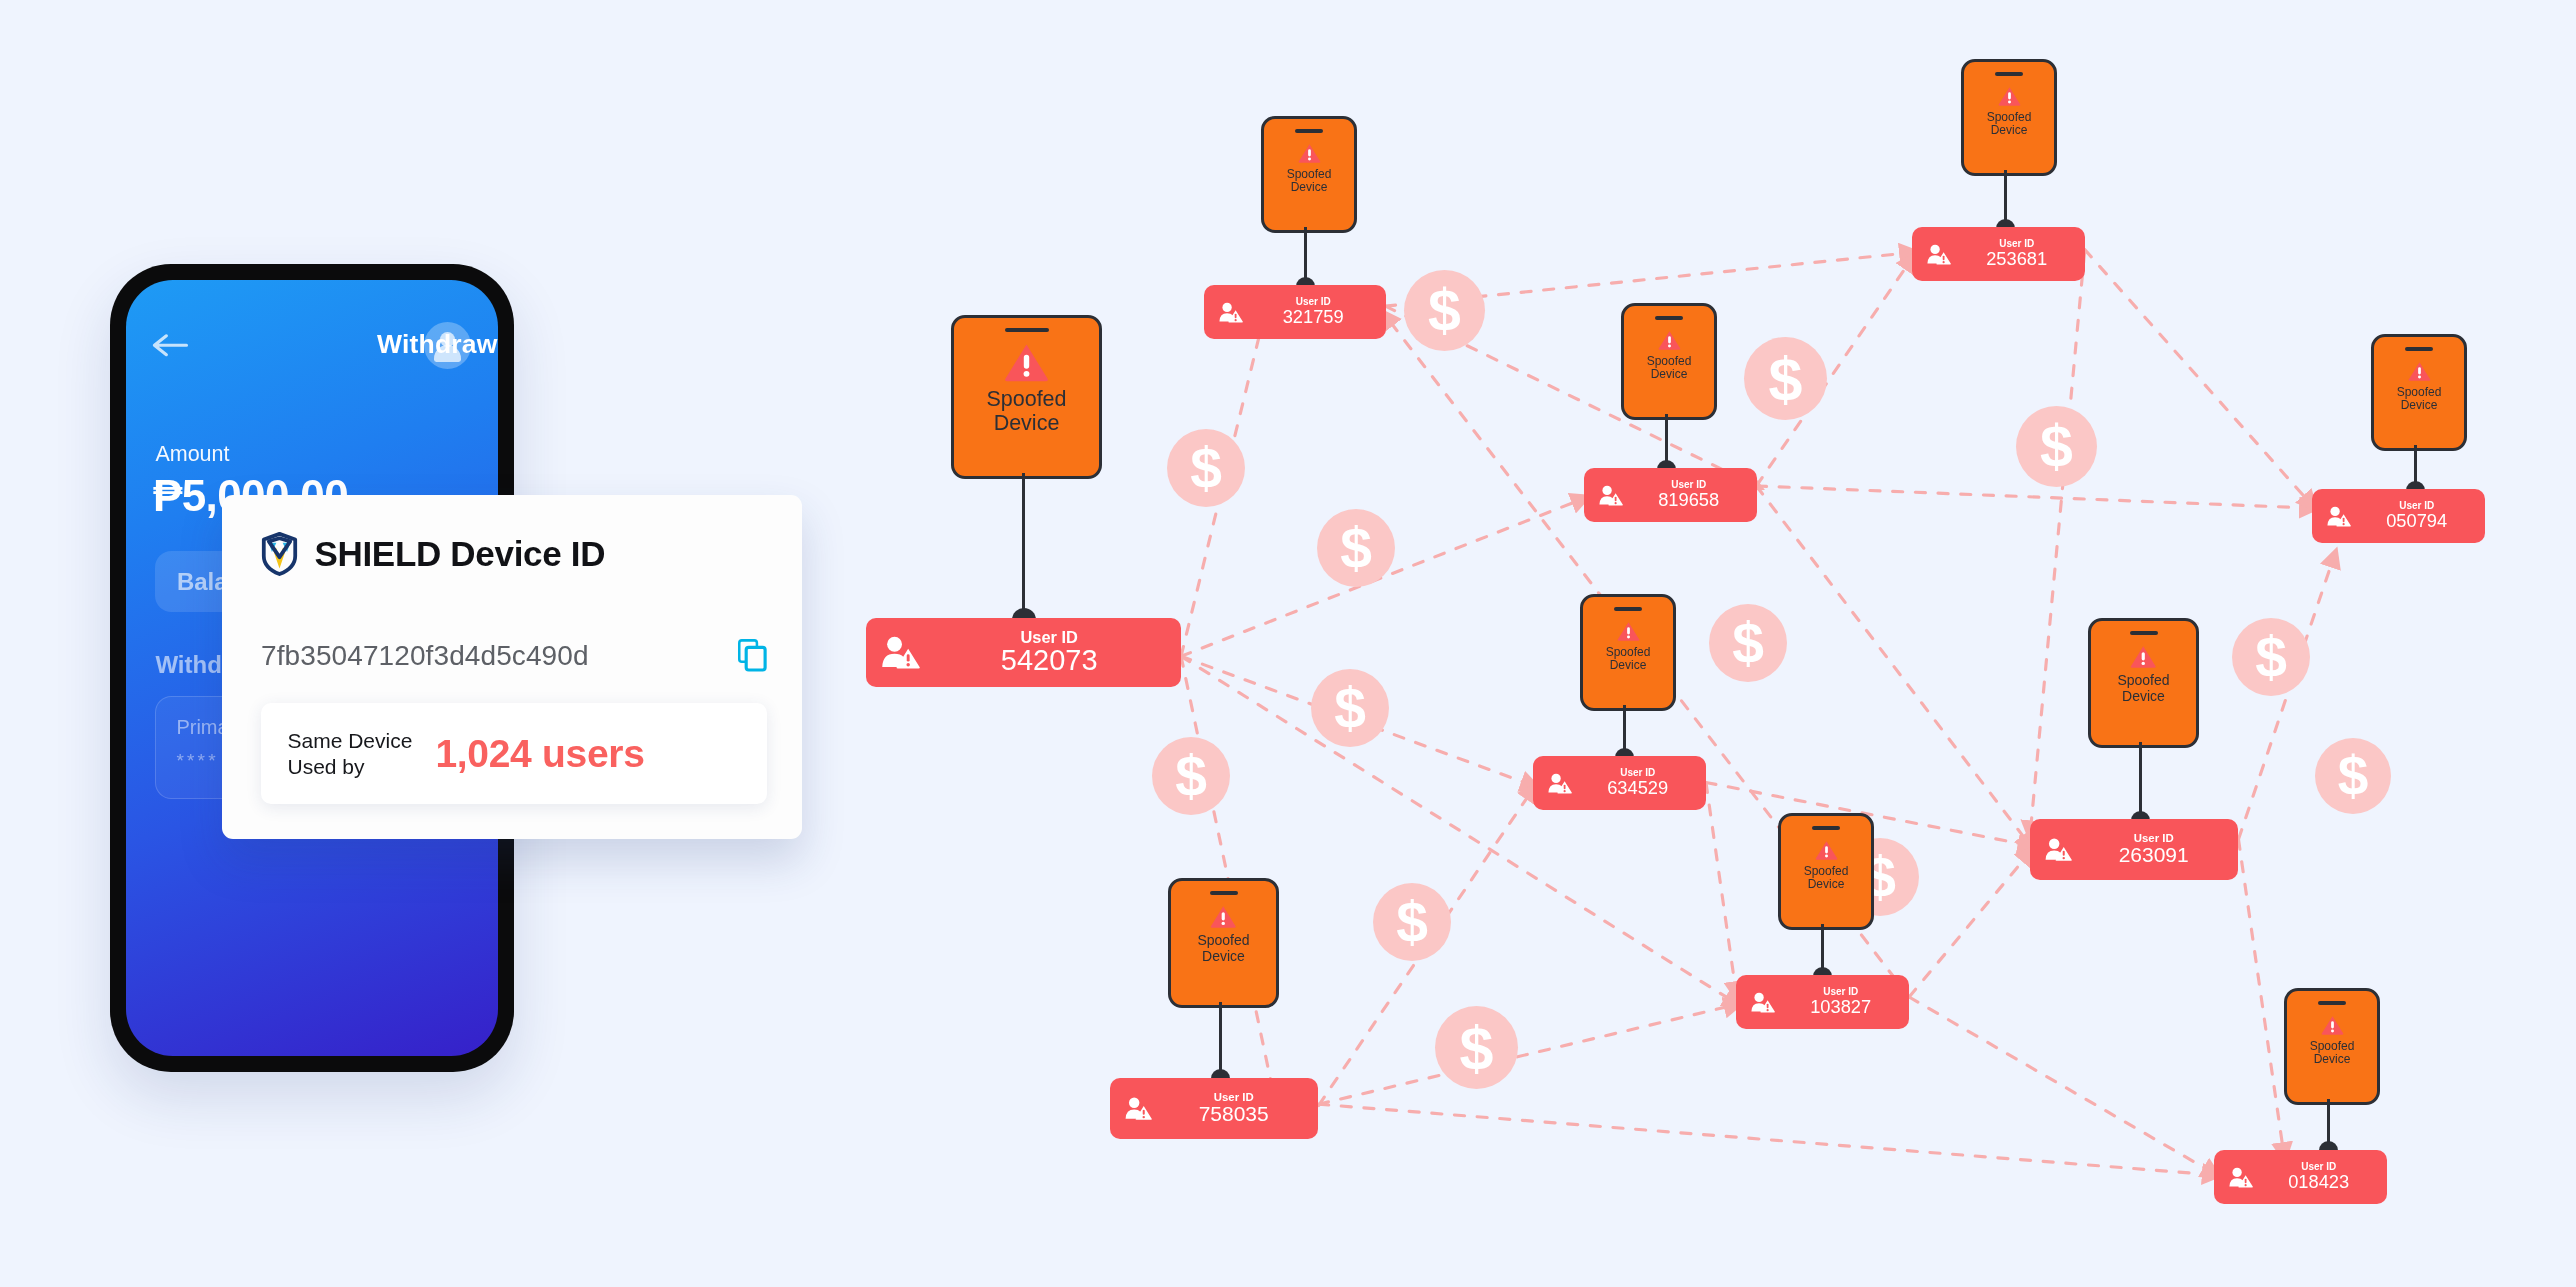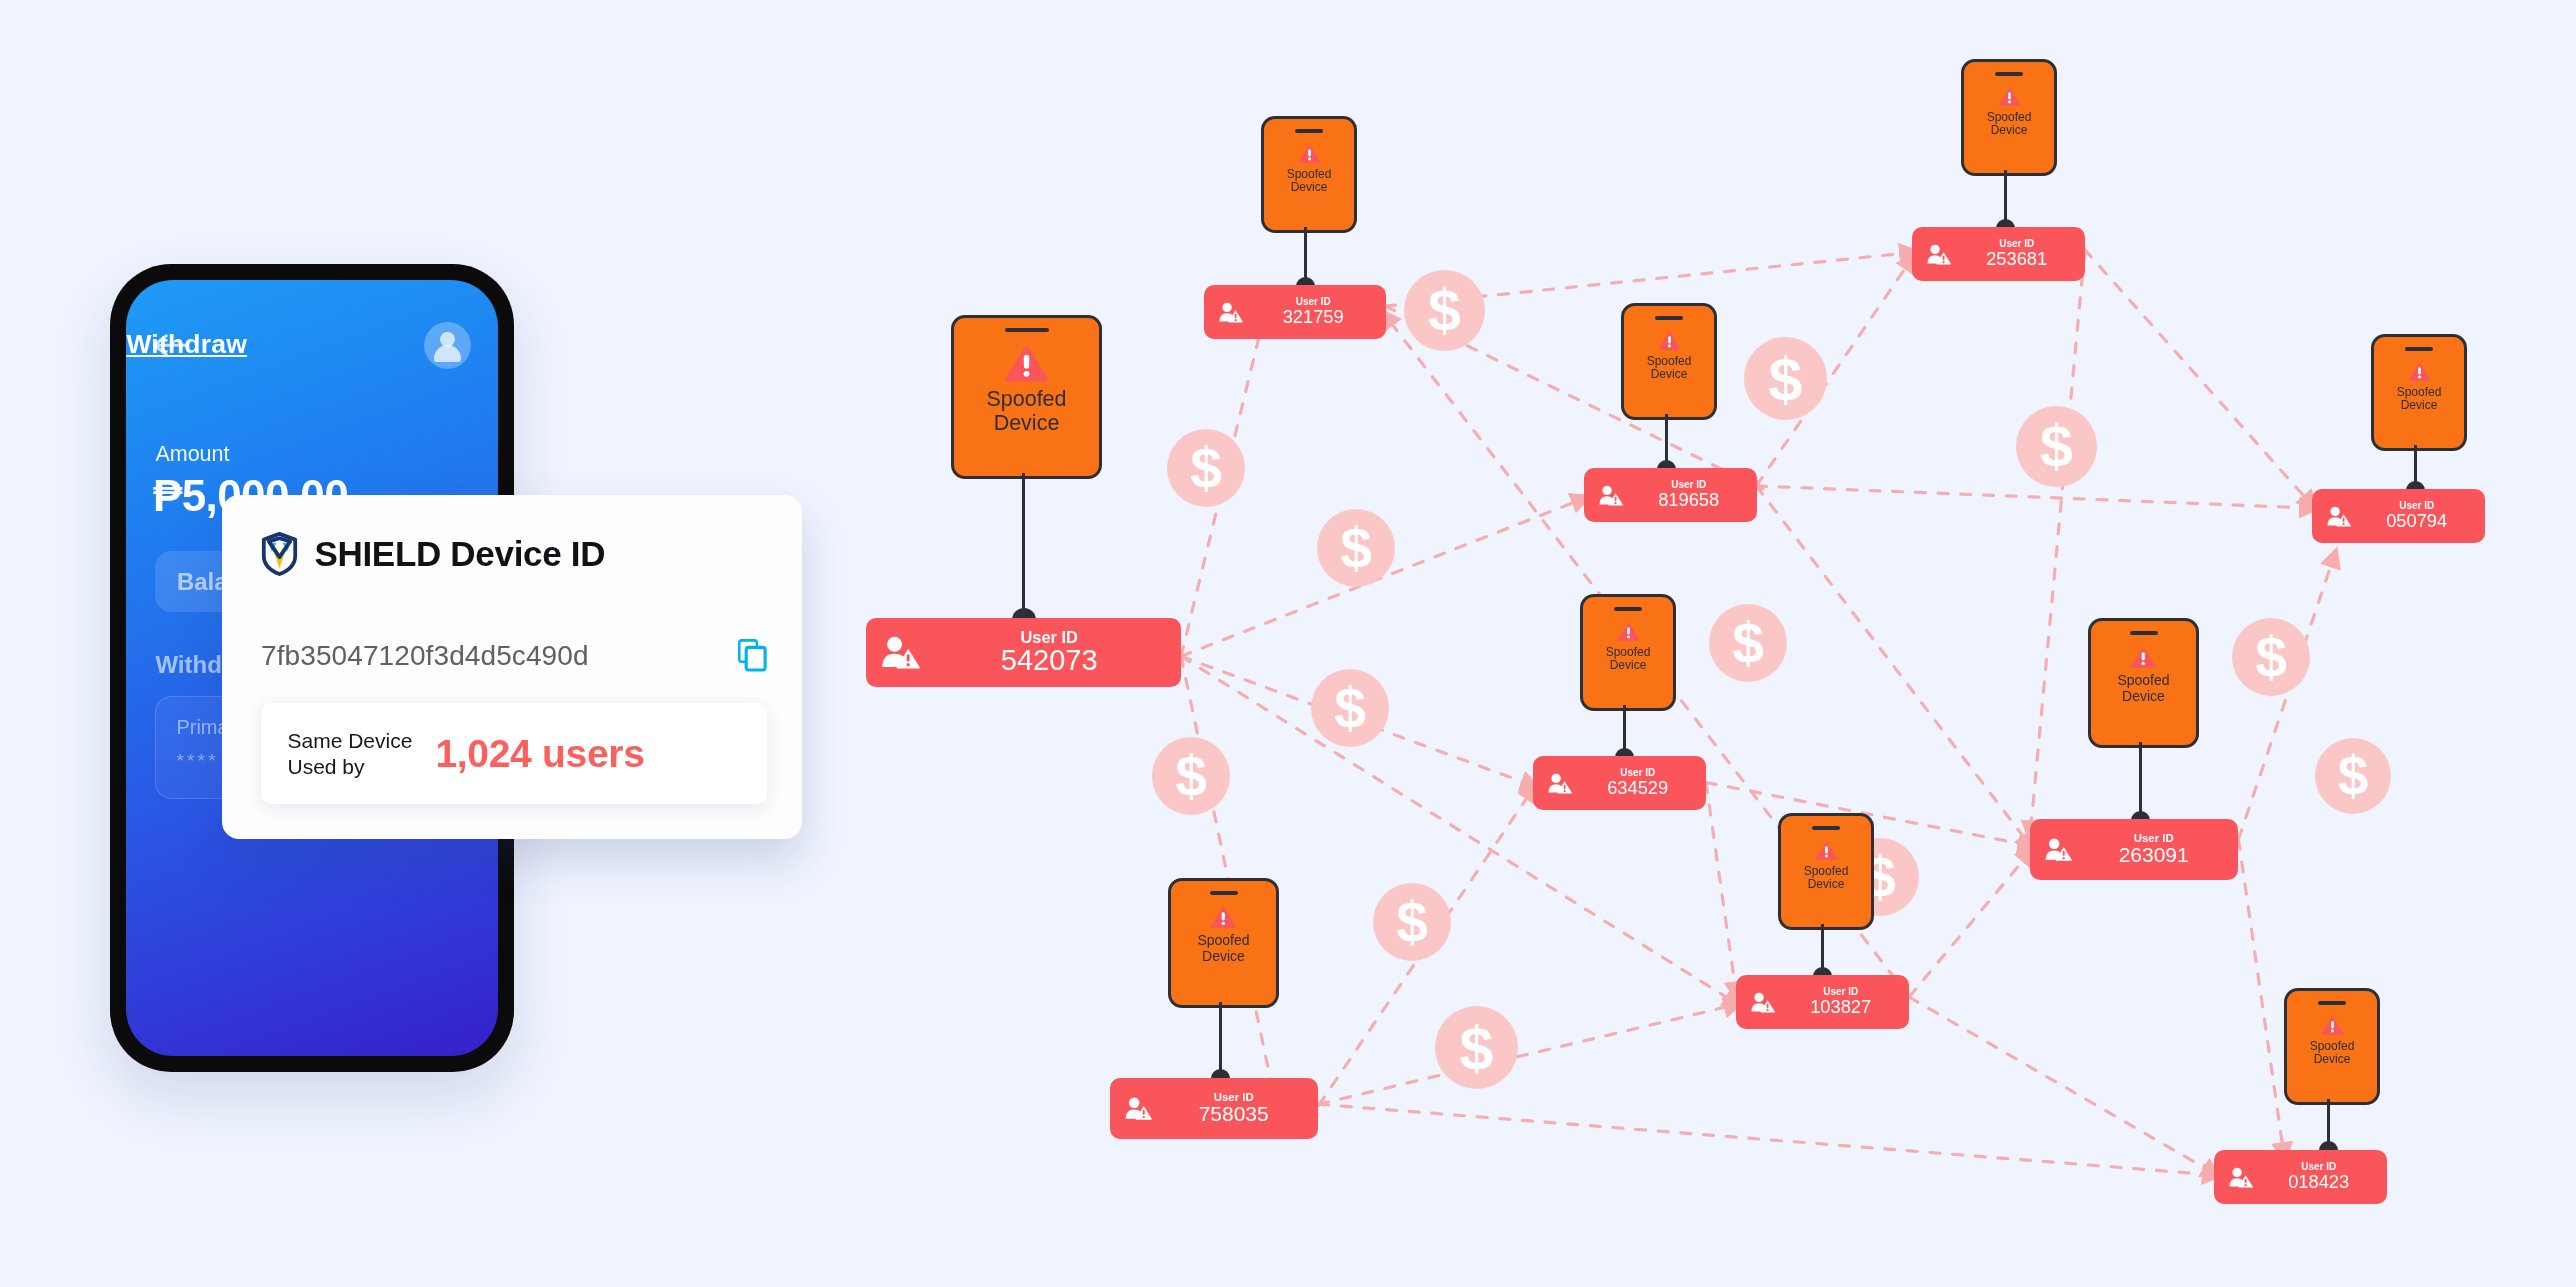--- a/index.html
+++ b/index.html
@@ -18,22 +18,22 @@
     box-shadow:0 25px 57px rgba(30,50,110,.14);
   }
   #phone-screen{
     position:absolute;left:16.4px;top:16.4px;right:16.4px;bottom:16.4px;
     border-radius:47px;overflow:hidden;
     background:linear-gradient(160deg,#1e9bf5 0%,#1f7ef0 28%,#2a55e4 62%,#3620c9 100%);
   }
   .nav-bar{position:absolute;left:0;right:0;top:37px;height:57px;}
   .back-arrow{position:absolute;left:24px;top:15px;width:39px;height:26.5px;opacity:.75;}
   .nav-title{
-    position:absolute;left:0;right:0;top:11.4px;text-align:left;
-    color:#fff;font-size:26.5px;font-weight:700;letter-spacing:0.2px;text-decoration:underline;
+    position:absolute;left:0;right:0;top:11.4px;text-align:right;
+    color:#fff;font-size:26.5px;font-weight:700;letter-spacing:0.2px;
   }
   .avatar{
     position:absolute;right:26.5px;top:5px;width:47px;height:47px;border-radius:50%;
     background:rgba(255,255,255,.28);display:flex;align-items:center;justify-content:center;
   }
   .avatar .head{width:15px;height:15px;border-radius:50%;background:rgba(255,255,255,.7);position:absolute;top:10px;}
   .avatar .body{width:26.5px;height:16.4px;border-radius:14px 14px 2.5px 2.5px;background:rgba(255,255,255,.7);position:absolute;bottom:7.6px;}
   .lbl-amount{position:absolute;left:29px;top:162px;color:#fff;font-size:21.5px;font-weight:400;opacity:.95;}
   .amount-val{position:absolute;left:26.5px;top:191px;color:#fff;font-size:44px;font-weight:700;letter-spacing:-0.6px;white-space:nowrap;}
   .balance-chip{
@@ -51,21 +51,21 @@
   .confirm-btn{
     position:absolute;left:32px;top:673px;width:284px;height:58px;border-radius:12.6px;
     background:linear-gradient(100deg,rgba(255,255,255,.21),rgba(255,255,255,.13));
     display:flex;align-items:center;justify-content:center;border:0;
   }
   .confirm-btn span{color:rgba(255,255,255,.55);font-size:21px;font-weight:400;letter-spacing:0.3px;}
 
   
   #shield-card{
     position:absolute;left:222px;top:495px;width:580px;height:344px;
-    background:#fdfdfd;border-radius:17px;
+    background:#fdfdfd;border-radius:11px;
     box-shadow:0 21.5px 44px rgba(40,60,120,.18);
   }
   .shield-head{position:absolute;left:39px;top:37px;display:flex;align-items:center;gap:16.4px;}
   .shield-title{font-size:35px;font-weight:700;color:#111216;letter-spacing:-0.3px;}
   .device-id-row{position:absolute;left:39px;top:144px;right:35px;display:flex;align-items:center;}
   .device-id{font-size:28px;color:#5d6066;letter-spacing:0.1px;}
   .copy-btn{margin-left:auto;width:29px;height:33px;position:relative;background:none;border:0;cursor:pointer;padding:0;}
   .same-dev-box{
     position:absolute;left:39px;top:208px;right:35px;height:101px;border-radius:10px;background:#fff;
     box-shadow:0 3.8px 16.4px rgba(40,60,120,.10);display:flex;align-items:center;

